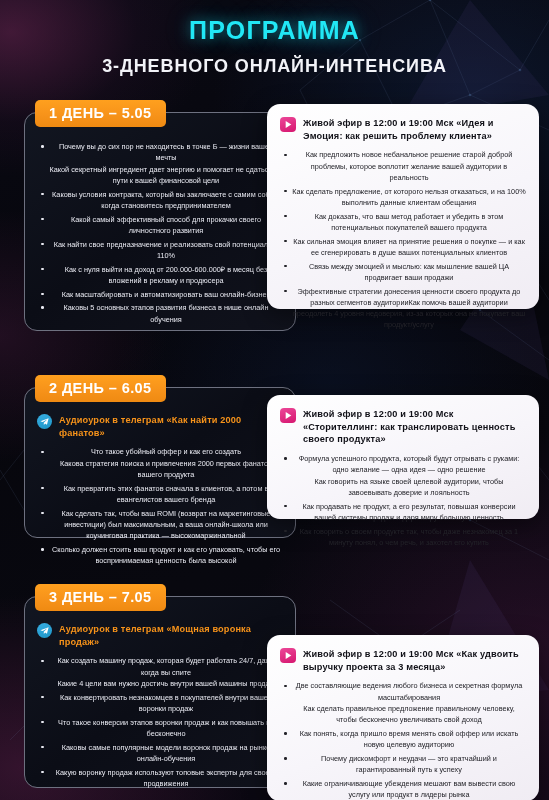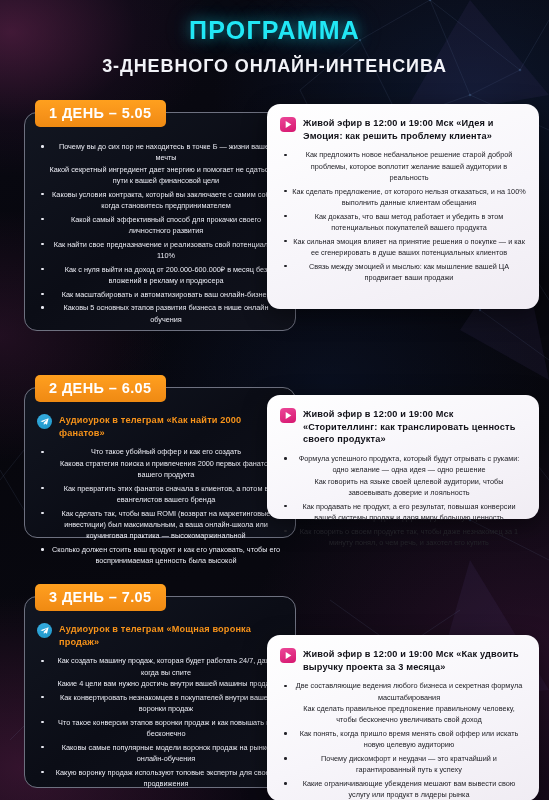--- a/index.html
+++ b/index.html
@@ -260,20 +260,21 @@
             </svg>
         </span>
         <div class="head-text">Живой эфир в 12:00 и 19:00 Мск «Идея и Эмоция: как решить проблему клиента»</div>
       </div>
       <ul class="points">
         <li>Как предложить новое небанальное решение старой доброй проблемы, которое воплотит желание вашей аудитории в реальность</li>
         <li>Как сделать предложение, от которого нельзя отказаться, и на 100% выполнить данные клиентам обещания</li>
         <li>Как доказать, что ваш метод работает и убедить в этом потенциальных покупателей вашего продукта</li>
         <li>Как сильная эмоция влияет на принятие решения о покупке — и как ее сгенерировать в душе ваших потенциальных клиентов</li>
         <li>Связь между эмоцией и мыслью: как мышление вашей ЦА продвигает ваши продажи</li>
+        <li>Эффективные стратегии донесения ценности своего продукта до разных сегментов аудиторииКак помочь вашей аудитории преодолеть 4 уровня недоверия, из-за которых она не покупает ваш продукт/услугу</li>
       </ul>
     </div>
   </section>
 
   <section class="day-block" style="height:215px;">
     <div class="panel-dark" style="top:10px;height:151px;margin-top:24px;">
       <div class="day-badge">2 ДЕНЬ – 6.05</div>
       <div class="card-head">
         <span class="icon tg-icon">
           <svg viewBox="0 0 24 24" fill="#ffffff">

